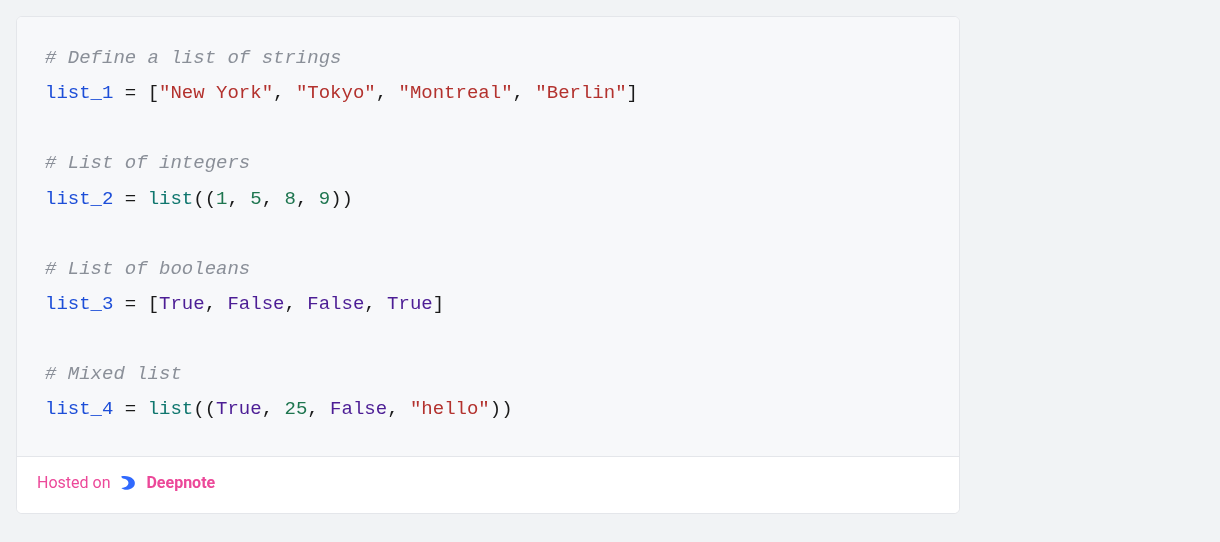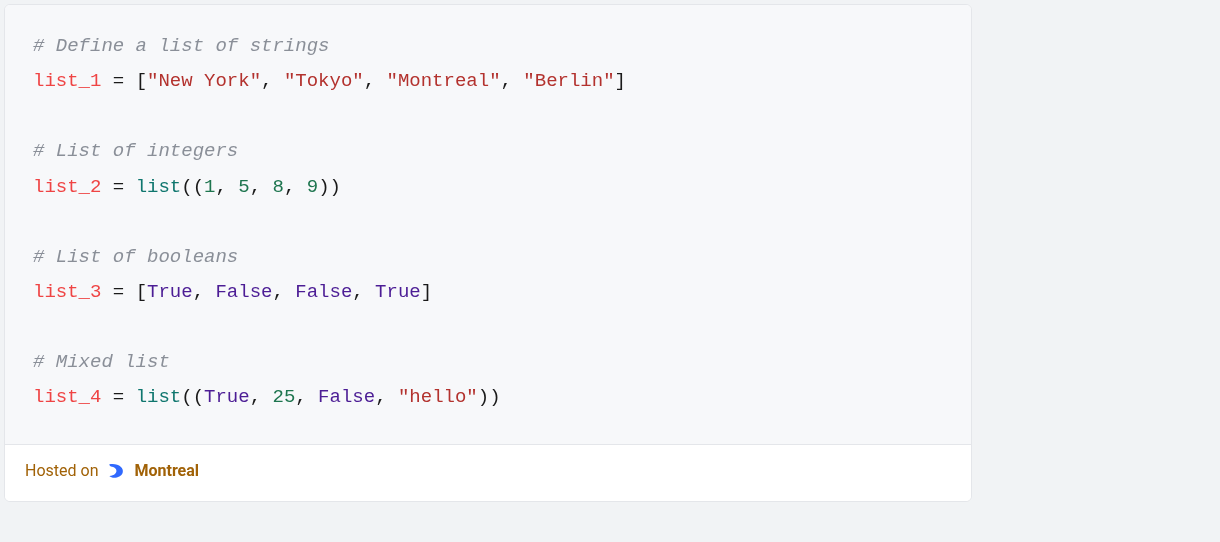--- a/index.html
+++ b/index.html
@@ -2,21 +2,21 @@
 <html><head>
 <meta charset="utf-8">
 <style>
   html, body {
     margin: 0;
     padding: 0;
     background: #f1f3f5;
     font-family: -apple-system, BlinkMacSystemFont, "Segoe UI", Roboto, Helvetica, Arial, sans-serif;
   }
   .page {
-    padding: 4px;
+    padding: 16px;
     box-sizing: border-box;
     width: 976px;
   }
   .card {
     border: 1px solid #e4e6ea;
     border-radius: 6px;
     background: #ffffff;
     overflow: hidden;
   }
   .code-area {
@@ -27,31 +27,31 @@
     line-height: 1.85;
     color: #1a1a1a;
     border-bottom: 1px solid #e4e6ea;
     white-space: pre;
   }
   .tok-comment { color: #8a8f98; font-style: italic; }
   .tok-str     { color: #b3322e; }
   .tok-num     { color: #1e754f; }
   .tok-bool    { color: #4c1d95; }
   .tok-punct   { color: #1a1a1a; }
-  .tok-ident   { color: #ef4444; }
+  .tok-ident   { color: #1d4ed8; }
   .tok-func    { color: #0f766e; }
 
   .footer {
     display: flex;
     align-items: center;
     gap: 8px;
     padding: 16px 20px 20px 20px;
     background: #ffffff;
     font-size: 16px;
-    color: #a16207;
+    color: #ec4899;
   }
   .footer .logo {
     display: inline-flex;
     align-items: center;
   }
   .footer .brand {
     font-weight: 700;
   }
   .footer .hosted {
     font-weight: 400;
@@ -63,16 +63,16 @@
 <div class="page">
   <div class="card">
     <div class="code-area" id="code-block"><div><span class="tok-comment"># Define a list of strings</span></div><div><span class="tok-ident">list_1</span><span class="tok-punct"> = [</span><span class="tok-str">"New York"</span><span class="tok-punct">, </span><span class="tok-str">"Tokyo"</span><span class="tok-punct">, </span><span class="tok-str">"Montreal"</span><span class="tok-punct">, </span><span class="tok-str">"Berlin"</span><span class="tok-punct">]</span></div><div>&nbsp;</div><div><span class="tok-comment"># List of integers</span></div><div><span class="tok-ident">list_2</span><span class="tok-punct"> = </span><span class="tok-func">list</span><span class="tok-punct">((</span><span class="tok-num">1</span><span class="tok-punct">, </span><span class="tok-num">5</span><span class="tok-punct">, </span><span class="tok-num">8</span><span class="tok-punct">, </span><span class="tok-num">9</span><span class="tok-punct">))</span></div><div>&nbsp;</div><div><span class="tok-comment"># List of booleans</span></div><div><span class="tok-ident">list_3</span><span class="tok-punct"> = [</span><span class="tok-bool">True</span><span class="tok-punct">, </span><span class="tok-bool">False</span><span class="tok-punct">, </span><span class="tok-bool">False</span><span class="tok-punct">, </span><span class="tok-bool">True</span><span class="tok-punct">]</span></div><div>&nbsp;</div><div><span class="tok-comment"># Mixed list</span></div><div><span class="tok-ident">list_4</span><span class="tok-punct"> = </span><span class="tok-func">list</span><span class="tok-punct">((</span><span class="tok-bool">True</span><span class="tok-punct">, </span><span class="tok-num">25</span><span class="tok-punct">, </span><span class="tok-bool">False</span><span class="tok-punct">, </span><span class="tok-str">"hello"</span><span class="tok-punct">))</span></div></div>
     <div class="footer">
       <span class="hosted">Hosted on</span>
       <span class="logo">
         <svg width="20" height="20" viewBox="0 0 24 24" fill="none">
           <path d="M4 4 C 14 2, 22 8, 20 14 C 18 20, 8 22, 4 18 C 10 18, 14 14, 12 10 C 10 6, 4 8, 4 4 Z" fill="#3069fe"></path>
         </svg>
       </span>
-      <span class="brand">Montreal</span>
+      <span class="brand">Deepnote</span>
     </div>
   </div>
 </div>
 
 </body></html>

